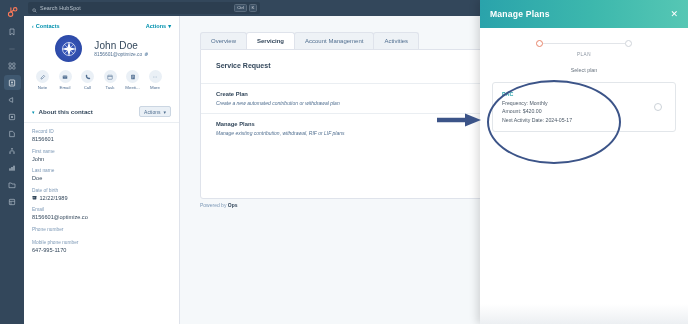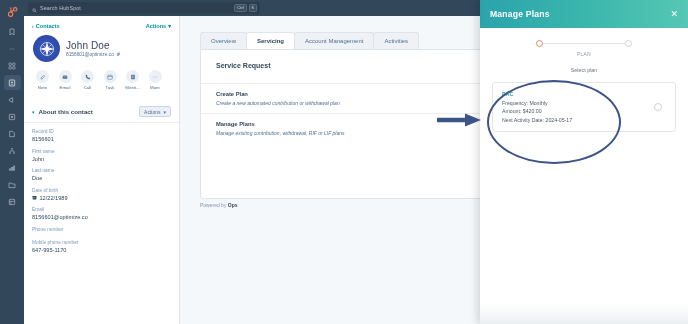--- a/index.html
+++ b/index.html
@@ -54,21 +54,21 @@
     overflow: hidden;
   }
   .lc-head {
     display: flex; align-items: center; justify-content: space-between;
     padding: 7px 8px 4px 8px;
   }
   .crumb { font-size: 5.6px; color: #0091ae; font-weight: bold; display: flex; align-items: center; gap: 2px; }
   .crumb .chev { font-size: 5px; color: #0091ae; }
   .actions-link { font-size: 5.6px; color: #0091ae; font-weight: bold; display: flex; align-items: center; gap: 2px; }
 
-  .ident { display: flex; align-items: center; gap: 6px; padding: 2px 8px 0 9px; }
+  .ident { display: flex; align-items: center; gap: 12px; padding: 2px 8px 0 9px; justify-content: center; }
   .avatar {
     width: 27px; height: 27px; border-radius: 50%;
     background: radial-gradient(circle at 50% 50%, #3b5bbf 0%, #2d4aa8 70%, #27409a 100%);
     display: flex; align-items: center; justify-content: center;
     flex: 0 0 auto;
   }
   .ident-text { display: flex; flex-direction: column; gap: 1px; }
   .cname { font-size: 10px; color: #33475b; font-weight: normal; letter-spacing: .1px; }
   .cmail { font-size: 4.8px; color: #516f90; display: flex; align-items: center; gap: 2px; }
   .copy-ico { color: #7c98b6; }

